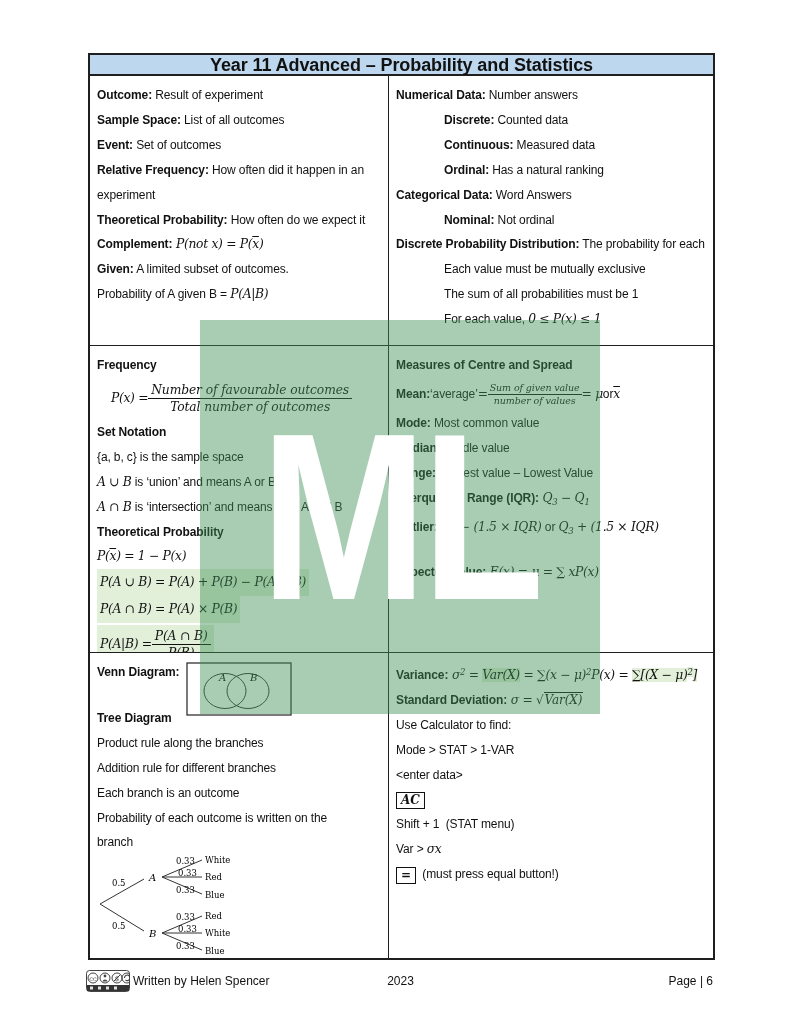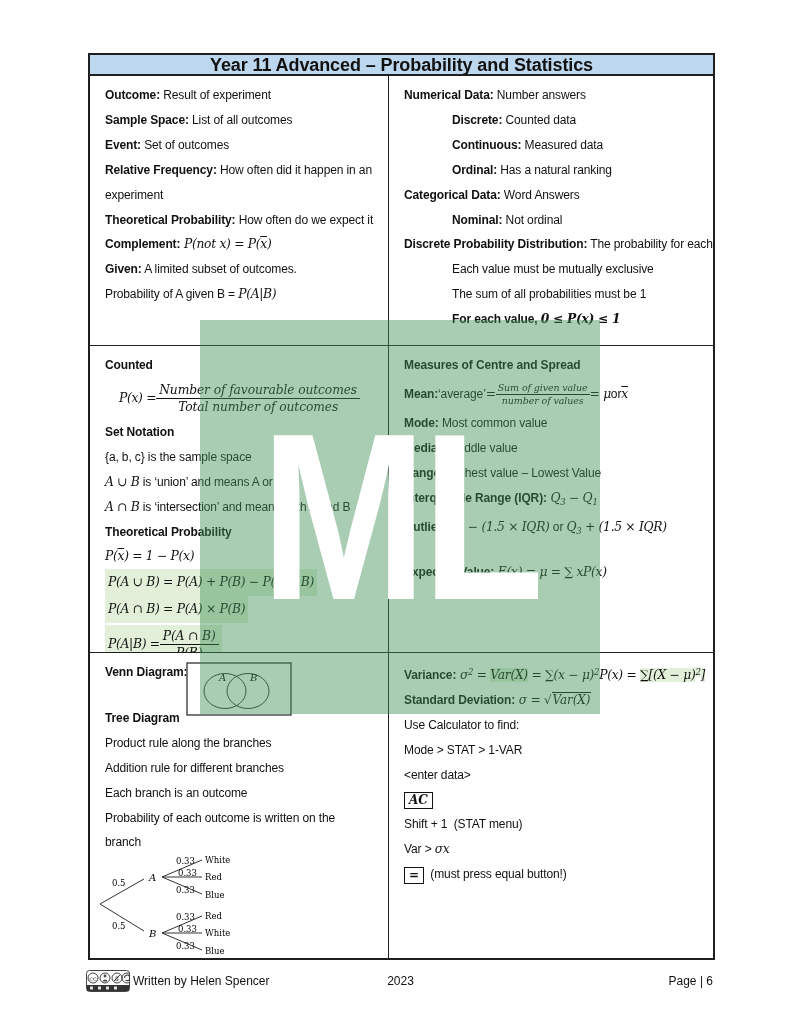--- a/index.html
+++ b/index.html
@@ -24,21 +24,21 @@
   .grid{
     display:grid;grid-template-columns:299px 1fr;
     border:2px solid var(--bd);border-top:none;
   }
   .cell{padding:7px 6px 0 7px;overflow:hidden;}
   .lc{border-right:1.2px solid var(--bd);}
   .r1{height:270px;}
   .r2{height:307px;}
   .r3{height:305px;}
   .rb{border-bottom:1.2px solid var(--bd);}
-  .line{min-height:24.9px;line-height:24.9px;white-space:nowrap;letter-spacing:-0.12px;margin-left:8px;}
+  .line{min-height:24.9px;line-height:24.9px;white-space:nowrap;letter-spacing:-0.12px;}
   .tall{height:42px;display:flex;align-items:center;}
   .tall2{height:33px;display:flex;align-items:center;}
   .gap{margin-top:17px;}
   .mt21{margin-top:21px;}
   .b{font-weight:bold;}
   .m{font-family:"DejaVu Serif",serif;font-style:italic;font-size:12.3px;letter-spacing:-0.3px;}
   .ol{text-decoration:overline;}
   .sub{font-size:8.5px;vertical-align:-3px;}
   .sup{font-size:8.5px;vertical-align:4px;}
   .hl{background:var(--hl);}
@@ -98,24 +98,24 @@
     <div class="cell r1 rb">
         <div class="line"><span class="b">Numerical Data:</span><span class=""> Number answers</span></div>
         <div class="line" style="padding-left: 48px;"><span class="b">Discrete:</span><span class=""> Counted data</span></div>
         <div class="line" style="padding-left: 48px;"><span class="b">Continuous:</span><span class=""> Measured data</span></div>
         <div class="line" style="padding-left: 48px;"><span class="b">Ordinal:</span><span class=""> Has a natural ranking</span></div>
         <div class="line"><span class="b">Categorical Data:</span><span class=""> Word Answers</span></div>
         <div class="line" style="padding-left: 48px;"><span class="b">Nominal:</span><span class=""> Not ordinal</span></div>
         <div class="line"><span class="b">Discrete Probability Distribution:</span><span class=""> The probability for each</span></div>
         <div class="line" style="padding-left: 48px;"><span class="">Each value must be mutually exclusive</span></div>
         <div class="line" style="padding-left: 48px;"><span class="">The sum of all probabilities must be 1</span></div>
-        <div class="line" style="padding-left: 48px; font-weight: bold;"><span class="">For each value, </span><span class="m">0 ≤ P(x) ≤ 1</span></div>
+        <div class="line" style="padding-left: 48px;"><span class="">For each value, </span><span class="m">0 ≤ P(x) ≤ 1</span></div>
       </div>
     <div class="cell lc r2 rb">
-        <div class="line"><span class="b">Counted</span></div>
+        <div class="line"><span class="b">Frequency</span></div>
         <div class="line tall" style="padding-left: 14px;">
           <span class="m">P(x) = </span>
           <span class="frac ">
             <span class="n">Number of favourable outcomes</span>
             <span class="d">Total number of outcomes</span>
           </span>
         </div>
         <div class="line"><span class="b">Set Notation</span></div>
         <div class="line"><span class="">{a, b, c} is the sample space</span></div>
         <div class="line"><span class="m">A ∪ B</span><span class=""> is ‘union’ and means A or B</span></div>

